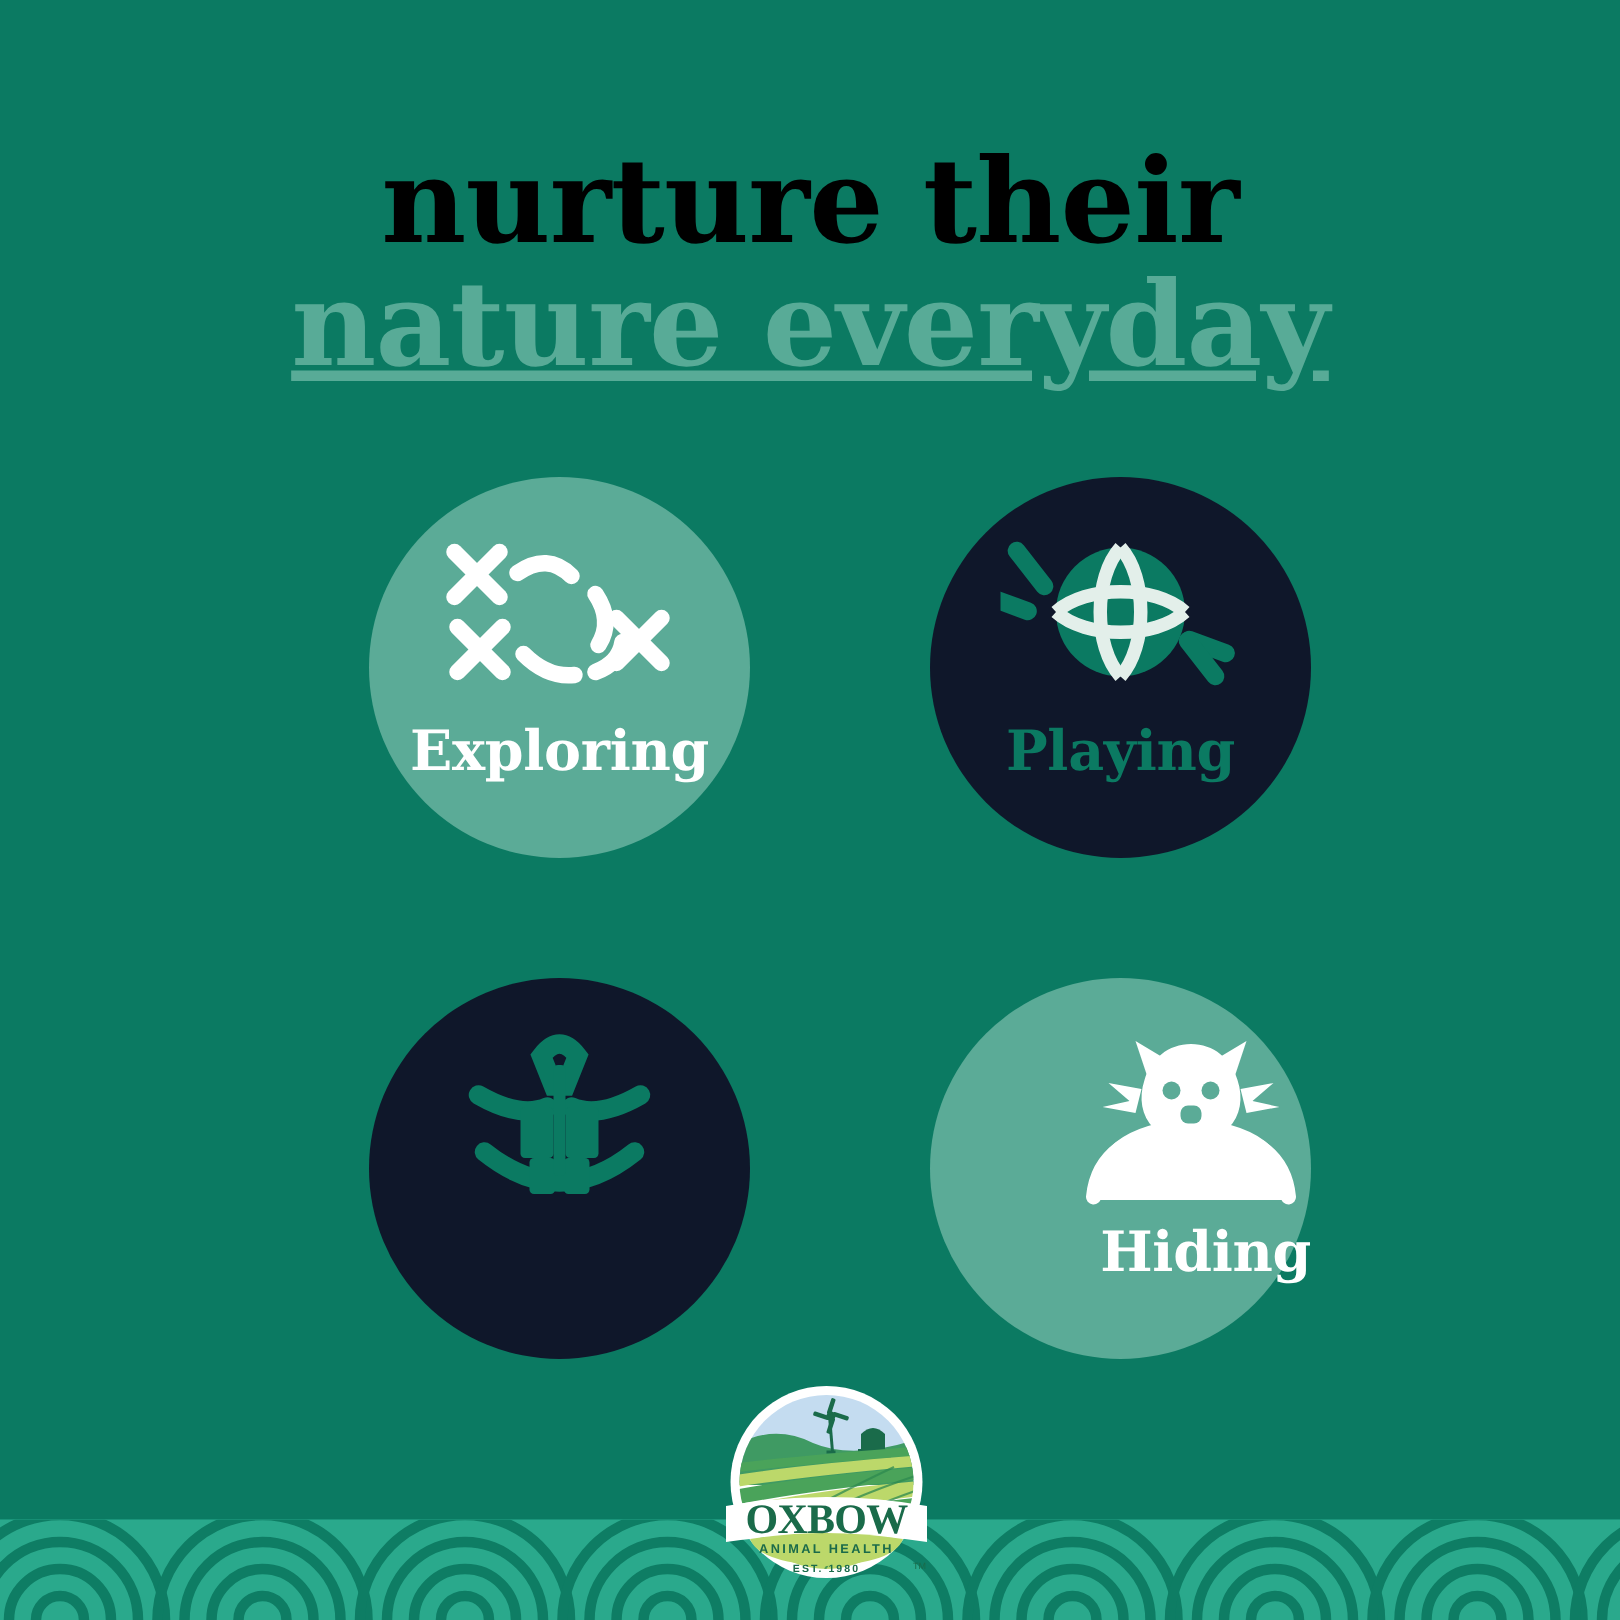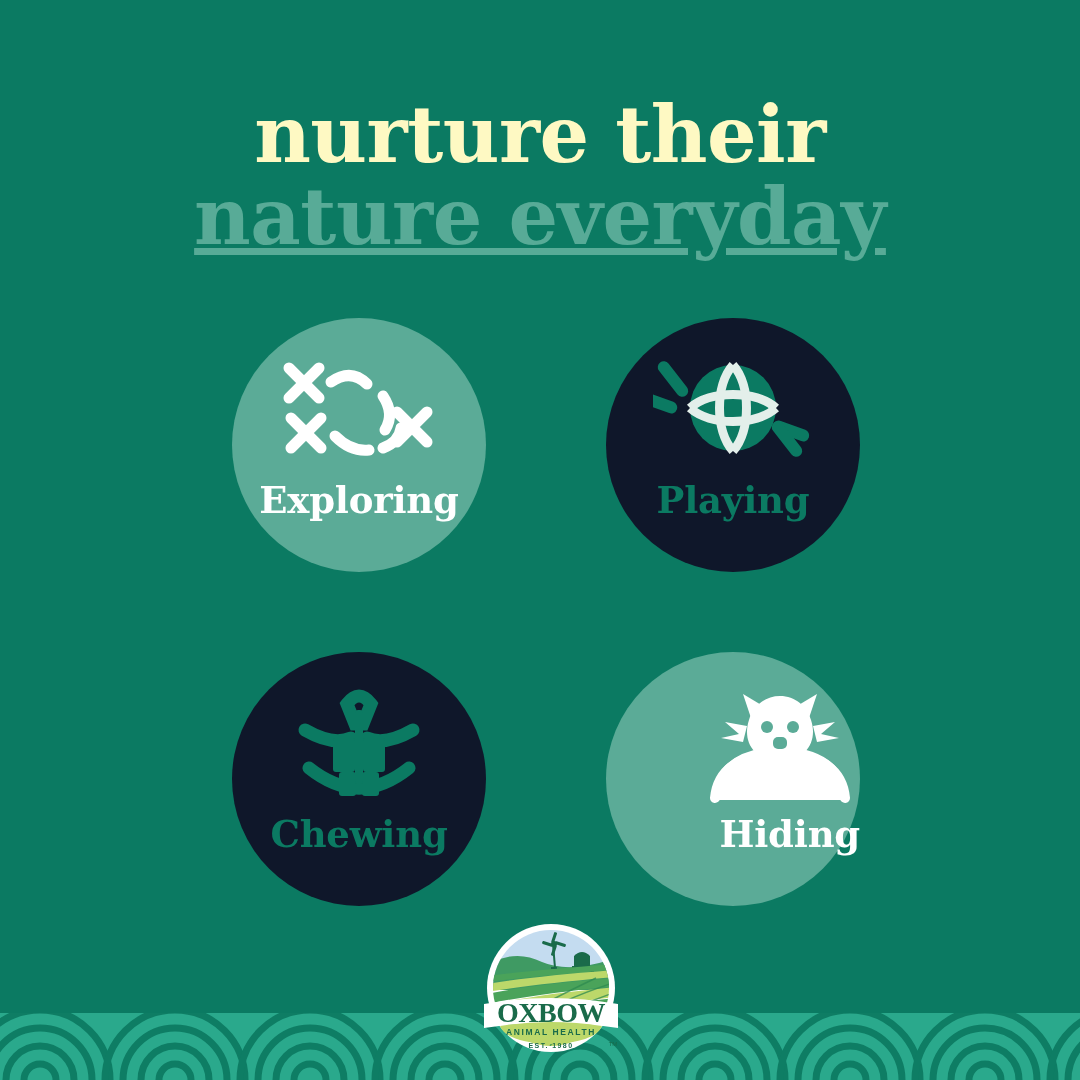--- a/index.html
+++ b/index.html
@@ -23,34 +23,34 @@
     width: 1080px;
     text-align: center;
     font-family: "DejaVu Serif", "Liberation Serif", serif;
     font-weight: 700;
     letter-spacing: -0.5px;
   }
   .headline-1 {
     top: 93px;
     font-size: 78px;
     line-height: 84px;
-    color: #fef9c3;
+    color: #000000;
   }
   .headline-2 {
     top: 175px;
     font-size: 78px;
     line-height: 84px;
     color: #58ab97;
     text-decoration: underline;
   }
 
   
   .grid {
     position: absolute;
-    left: 232px;
+    left: 246px;
     top: 318px;
     width: 628px;
     height: 588px;
   }
   .cell {
     position: absolute;
     width: 254px;
     height: 254px;
     border-radius: 50%;
     display: flex;
@@ -188,21 +188,20 @@
             <rect x="44" y="58" width="22" height="34" rx="3"></rect>
             <rect x="74" y="58" width="22" height="34" rx="3"></rect>
 
             <rect x="50" y="92" width="17" height="24" rx="3"></rect>
             <rect x="73" y="92" width="17" height="24" rx="3"></rect>
 
             <rect x="66" y="30" width="8" height="74" rx="3"></rect>
           </g>
         </svg>
       </div>
-      <div class="cell-label">Chewing</div>
     </div>
 
     <div class="cell c3 sage">
       <div class="icon-wrap">
         <svg width="150" height="124" viewBox="0 0 150 124" aria-hidden="true">
 
           <path d="M8 120 Q8 70 75 66 Q142 70 142 120 Z" fill="#ffffff"></path>
 
           <path d="M10 118 Q14 76 75 72 Q136 76 140 118" fill="none" stroke="#ffffff" stroke-width="10" stroke-linecap="round"></path>
 

